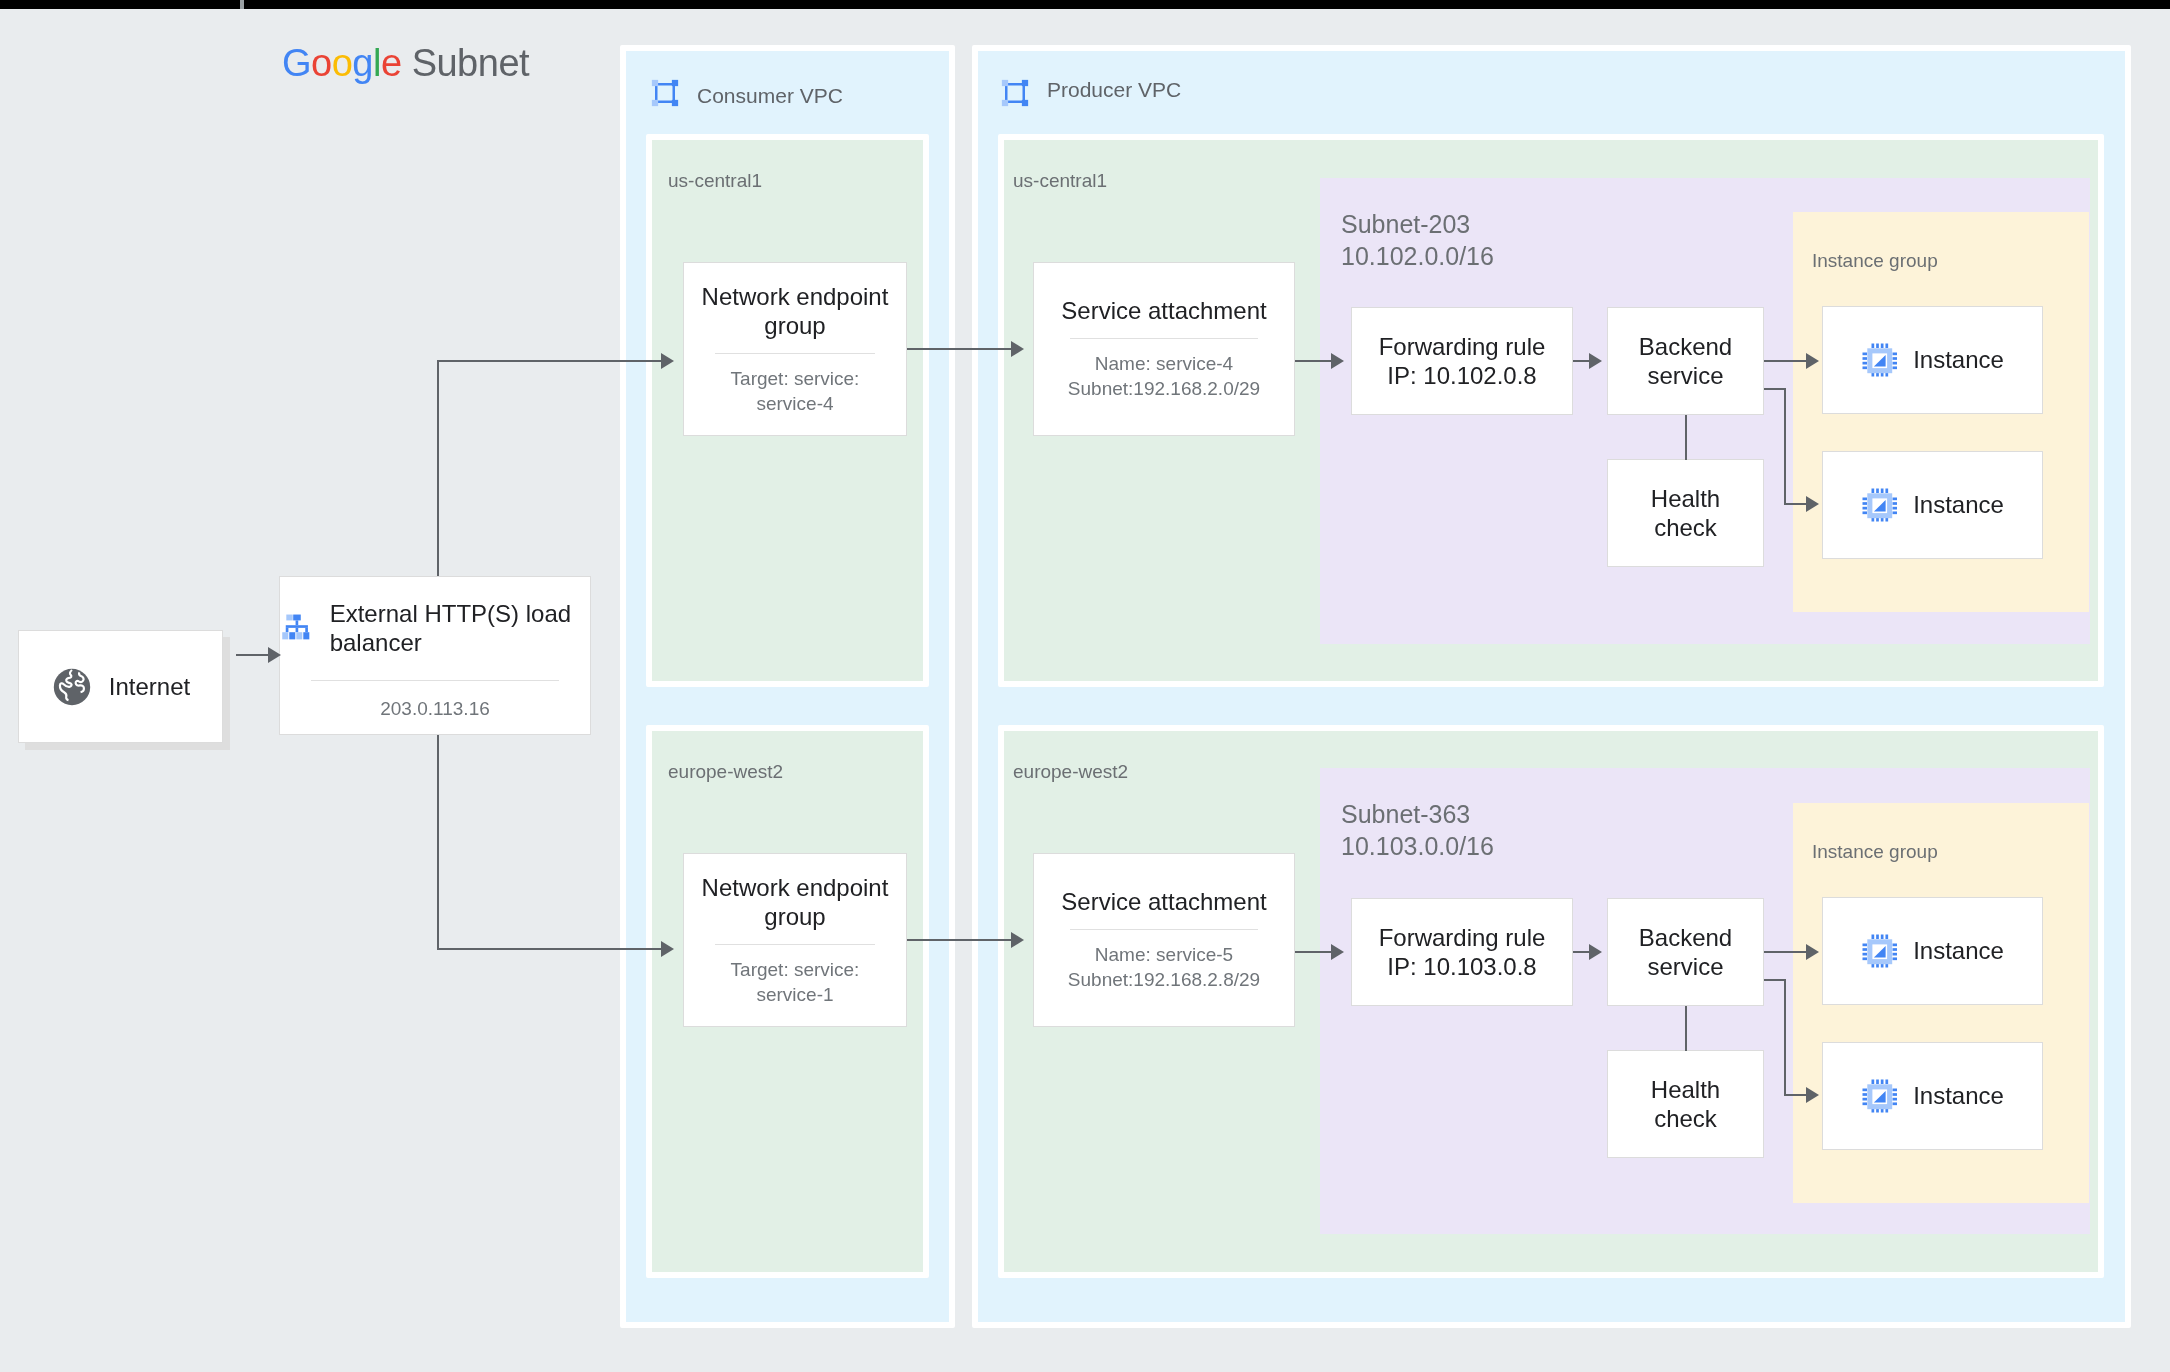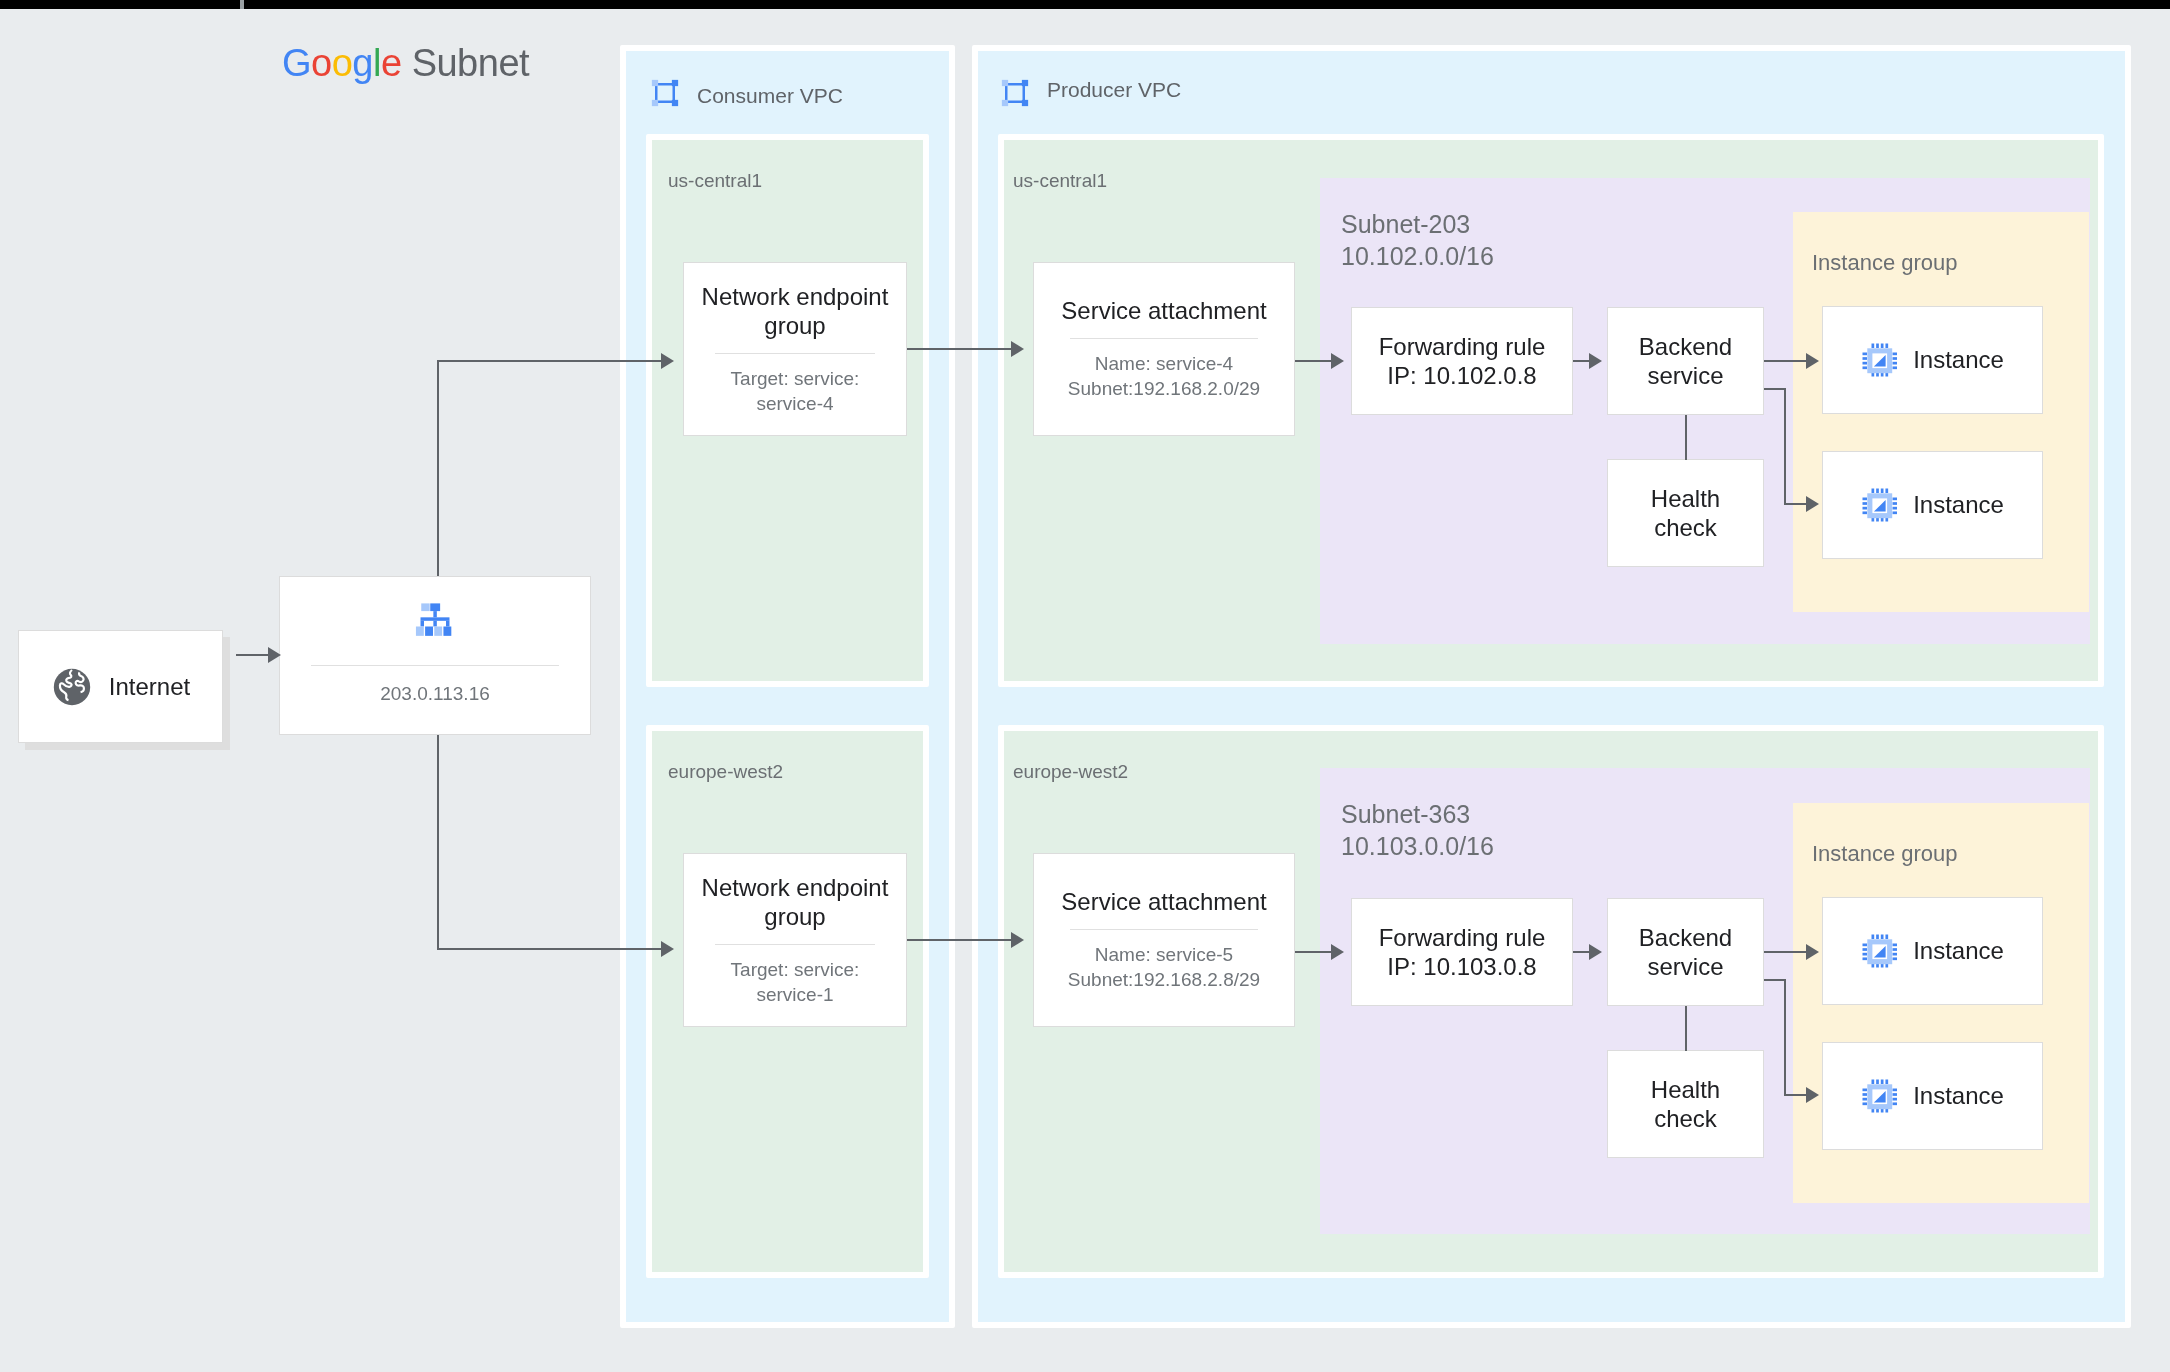--- a/index.html
+++ b/index.html
@@ -27,21 +27,21 @@
   .vpc-title{position:absolute;font-size:21px;color:#5f6368;white-space:nowrap;}
   .vpc-icon{position:absolute;width:30px;height:30px;}
 
   .region{background:#e2f0e6;border:6px solid #fff;border-radius:2px;}
   .region-label{position:absolute;font-size:19px;color:#6b6f73;white-space:nowrap;}
 
   .subnet{background:#ebe5f7;}
   .subnet-label{position:absolute;font-size:25px;color:#6b6f73;line-height:1.28;white-space:nowrap;}
 
   .igroup{background:#fdf3d9;}
-  .igroup-label{position:absolute;font-size:22px;color:#6b6f73;white-space:nowrap;}
+  .igroup-label{position:absolute;font-size:19px;color:#6b6f73;white-space:nowrap;}
 
   
   .card{background:#fff;border:1px solid #dcdcdc;display:flex;flex-direction:column;
         align-items:center;justify-content:center;}
   .card .ttl{font-size:24px;color:#202124;text-align:center;line-height:1.22;}
   .card .sub{font-size:19px;color:#70757a;text-align:center;line-height:1.3;}
   .card .rule{width:72%;height:1px;background:#e0e0e0;margin:13px 0 13px;}
   .card.row{flex-direction:row;justify-content:center;gap:16px;}
   .card.row .ttl{text-align:left;}
 
@@ -263,20 +263,21 @@
       <rect x="11.1" y="6.6" width="1.9" height="3.4" fill="#4285f4"></rect>
       <rect x="4.1" y="10" width="15.8" height="1.9" fill="#4285f4"></rect>
       <rect x="4.1" y="11.9" width="1.9" height="3.1" fill="#4285f4"></rect>
       <rect x="11.1" y="11.9" width="1.9" height="3.1" fill="#4285f4"></rect>
       <rect x="18" y="11.9" width="1.9" height="3.1" fill="#4285f4"></rect>
       <rect x="1.6" y="15" width="4.3" height="5.1" fill="#a6c8fb"></rect>
       <rect x="6.6" y="15" width="4.3" height="5.1" fill="#4285f4"></rect>
       <rect x="11.6" y="15" width="4.3" height="5.1" fill="#a6c8fb"></rect>
       <rect x="16.6" y="15" width="4.3" height="5.1" fill="#4285f4"></rect>
     </svg>
+    <div class="ttl" style="text-align:left;">External HTTP(S) load balancer</div>
   </div>
   <div class="rule" style="width:80%;margin:22px 0 16px;"></div>
   <div class="sub">203.0.113.16</div>
 </div>
 
 <div class="abs ln hl" style="left:236px;top:654px;width:34px;"></div>
 <div class="abs arw" style="left:268px;top:647px;"></div>
 
 <div class="abs ln vl" style="left:437px;top:360px;height:216px;"></div>
 <div class="abs ln vl" style="left:437px;top:735px;height:215px;"></div>

